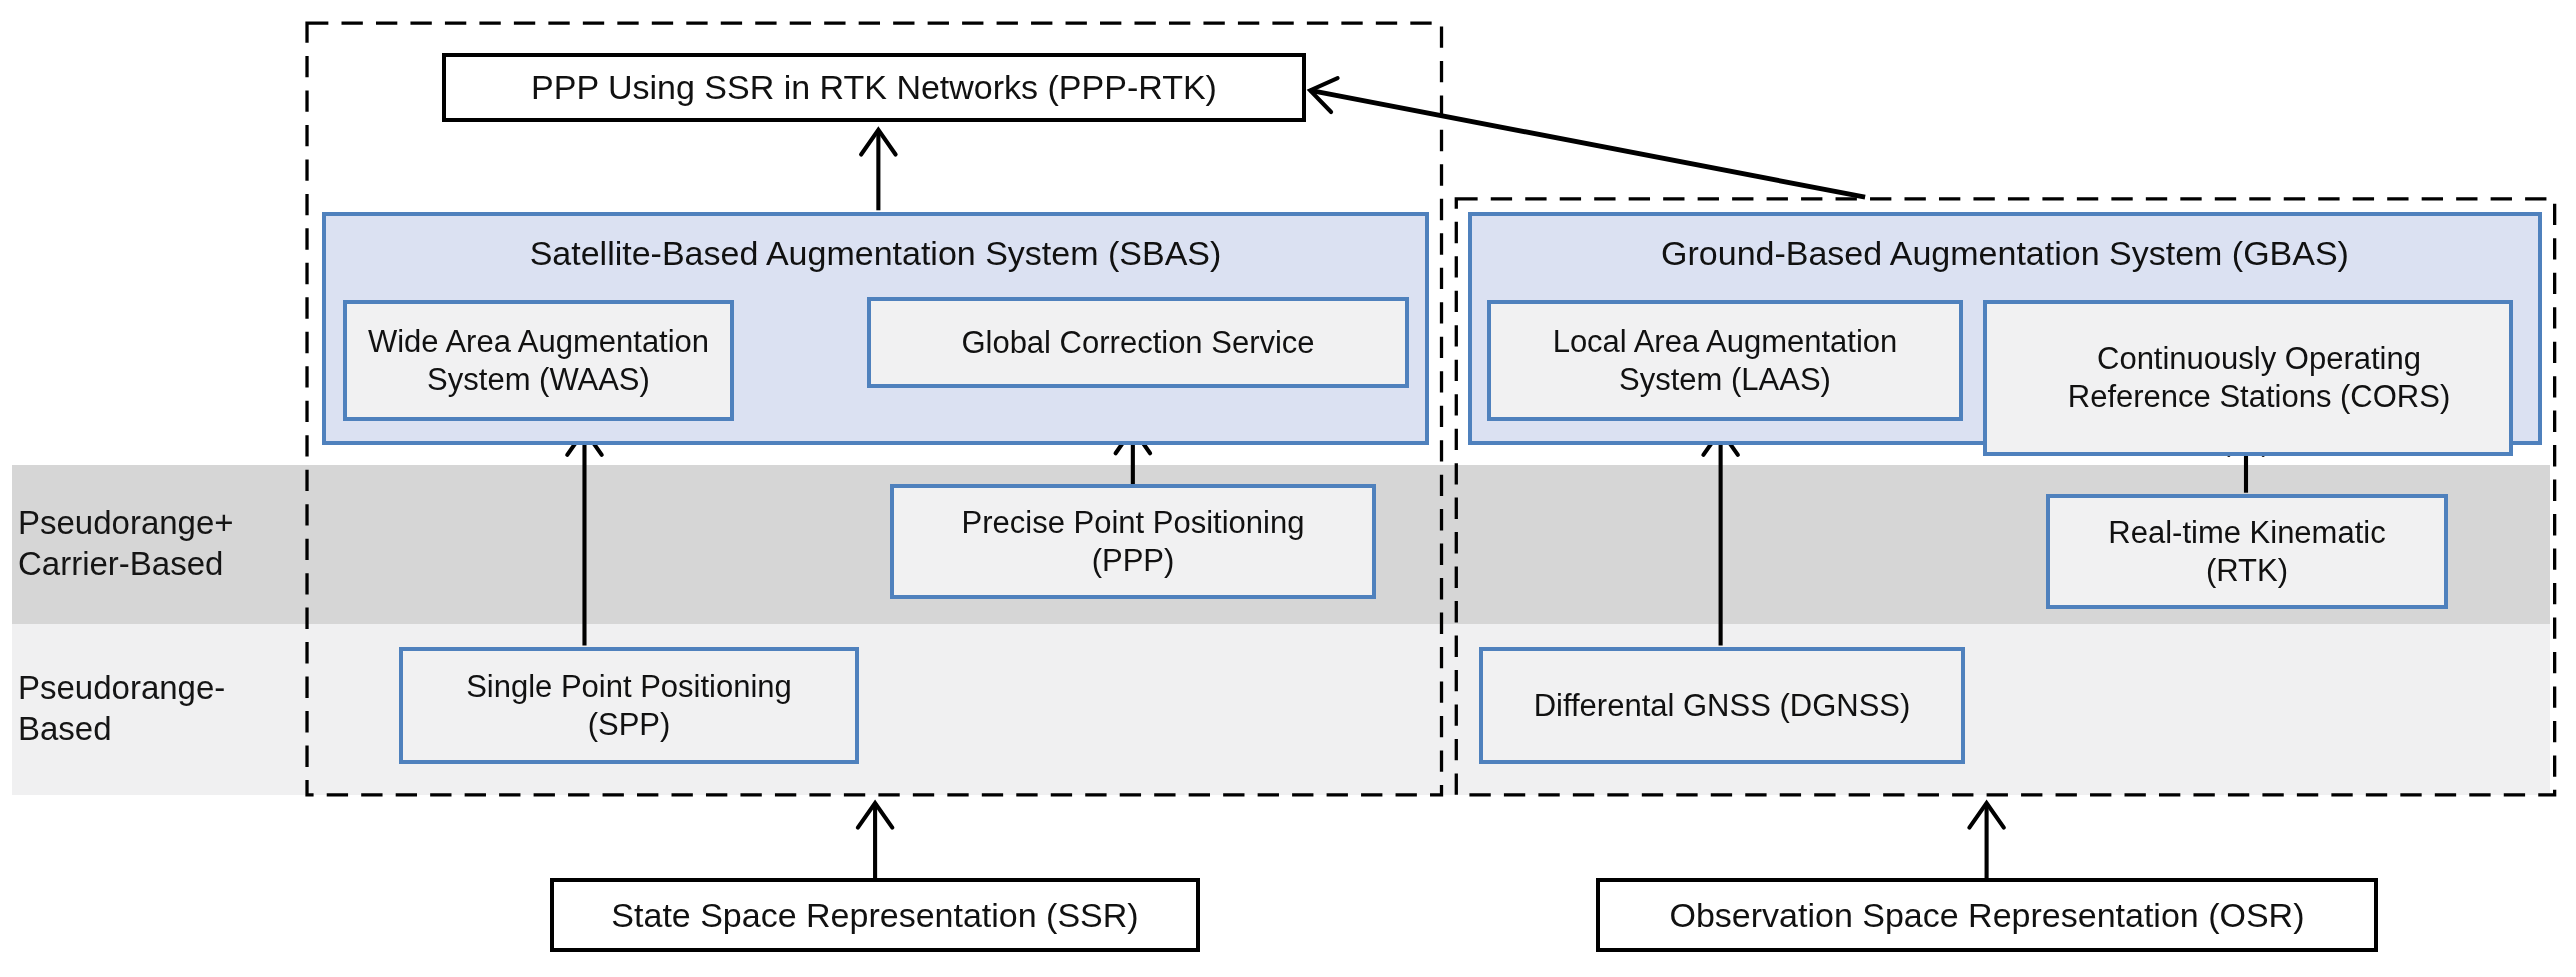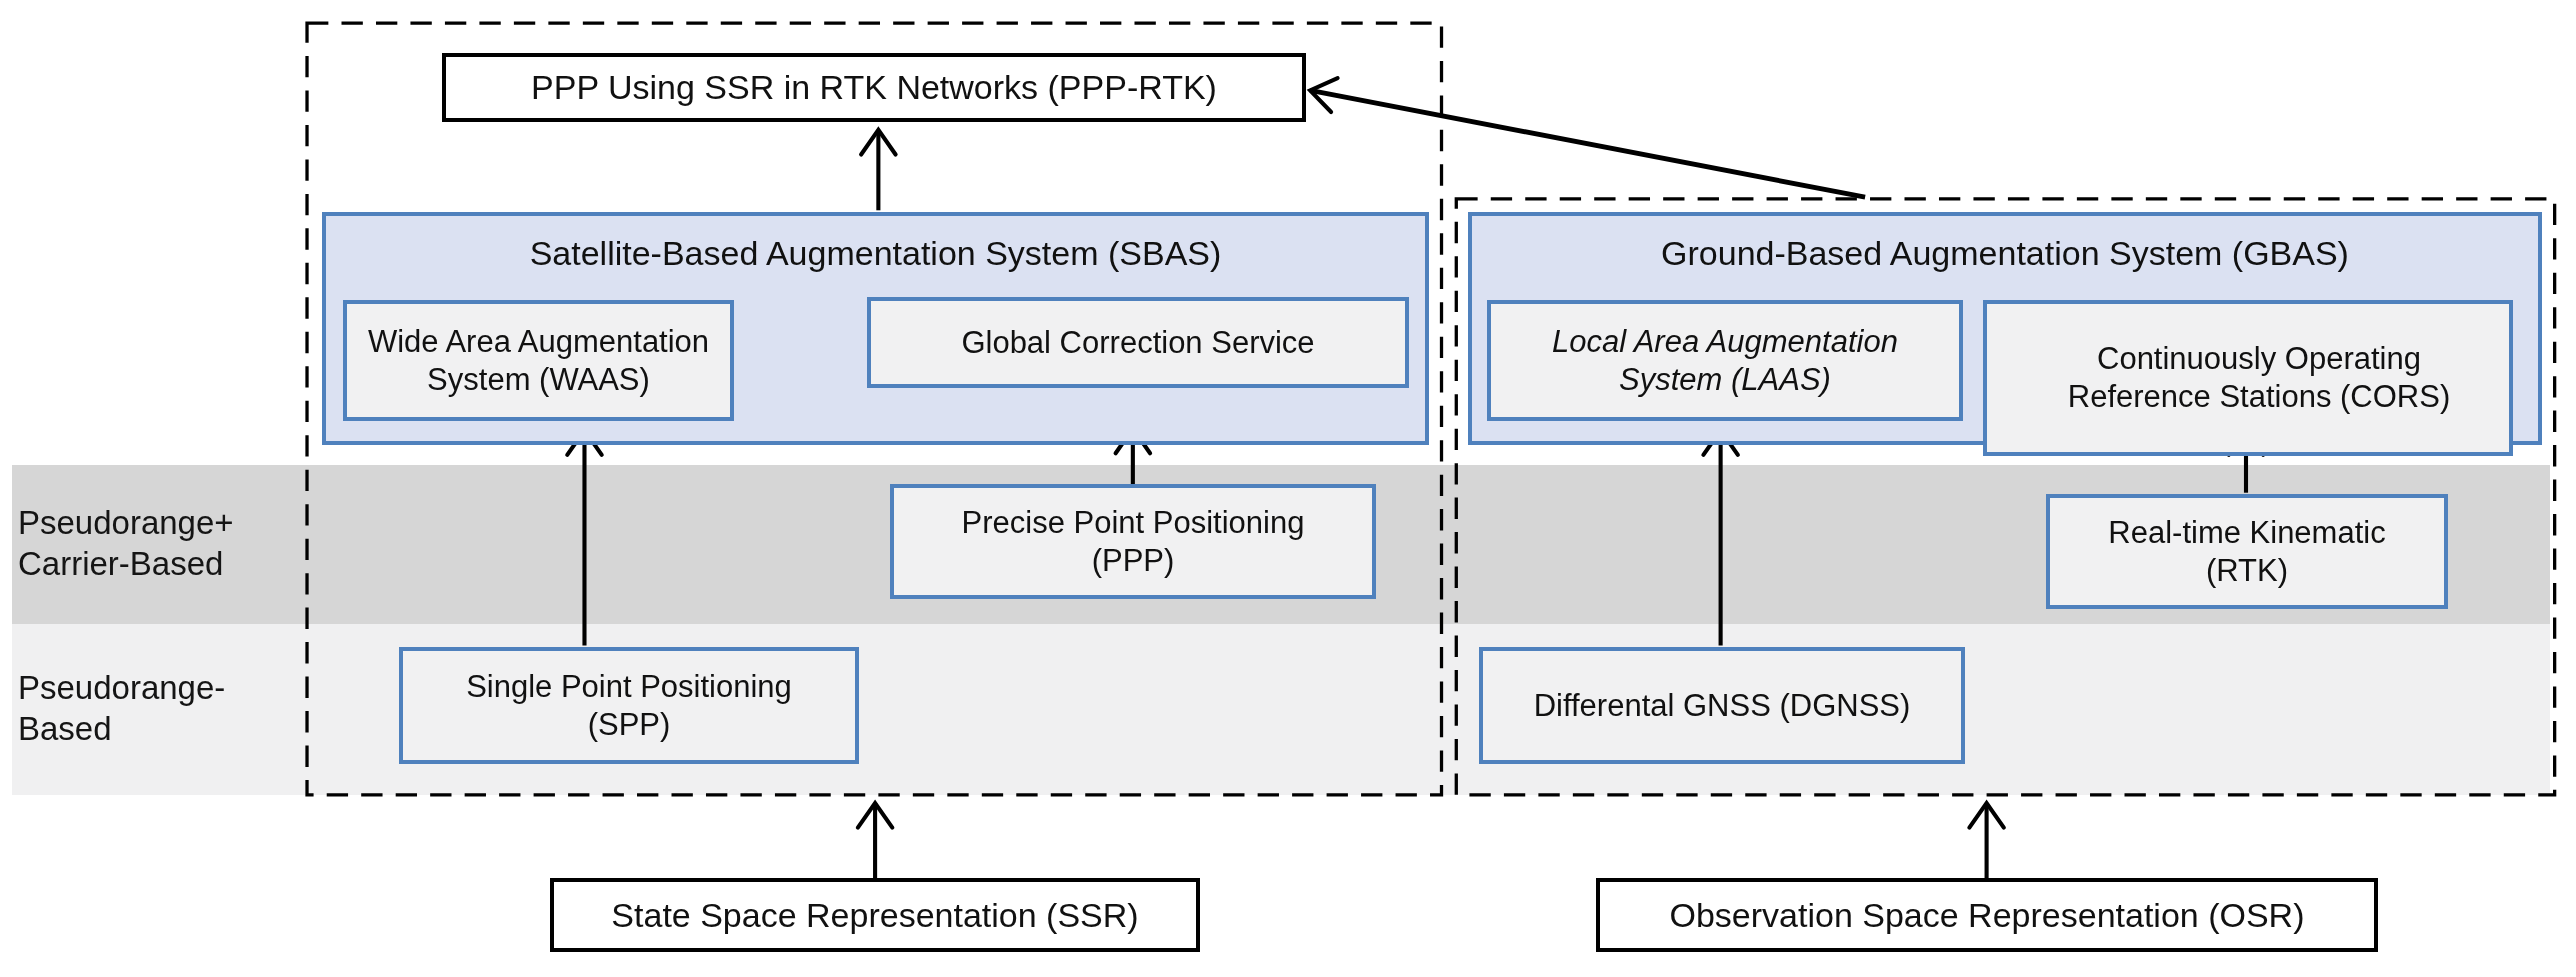--- a/index.html
+++ b/index.html
@@ -81,21 +81,21 @@
     flex-direction: column;
     align-items: center;
     justify-content: center;
     text-align: center;
     font-size: 31px;
     line-height: 38px;
     white-space: nowrap;
   }
   .node-waas  { left: 343px;  top: 300px; width: 391px; height: 121px; }
   .node-gcs   { left: 867px; top: 297px; width: 542px; height: 91px; }
-  .node-laas  { left: 1487px; top: 300px; width: 476px; height: 121px; font-style: italic; }
+  .node-laas  { left: 1487px; top: 300px; width: 476px; height: 121px; }
   .node-cors  { left: 1983px; top: 300px; width: 530px; height: 156px; padding-left: 22px; }
   .node-ppp   { left: 890px; top: 484px; width: 486px; height: 115px; }
   .node-rtk   { left: 2046px; top: 494px; width: 402px; height: 115px; }
   .node-spp   { left: 355px;  top: 647px; width: 460px; height: 117px; margin-left: 44px; }
   .node-dgnss { left: 1479px; top: 647px; width: 486px; height: 117px; }
 </style>
 </head>
 <body>
 
 <div class="canvas">

